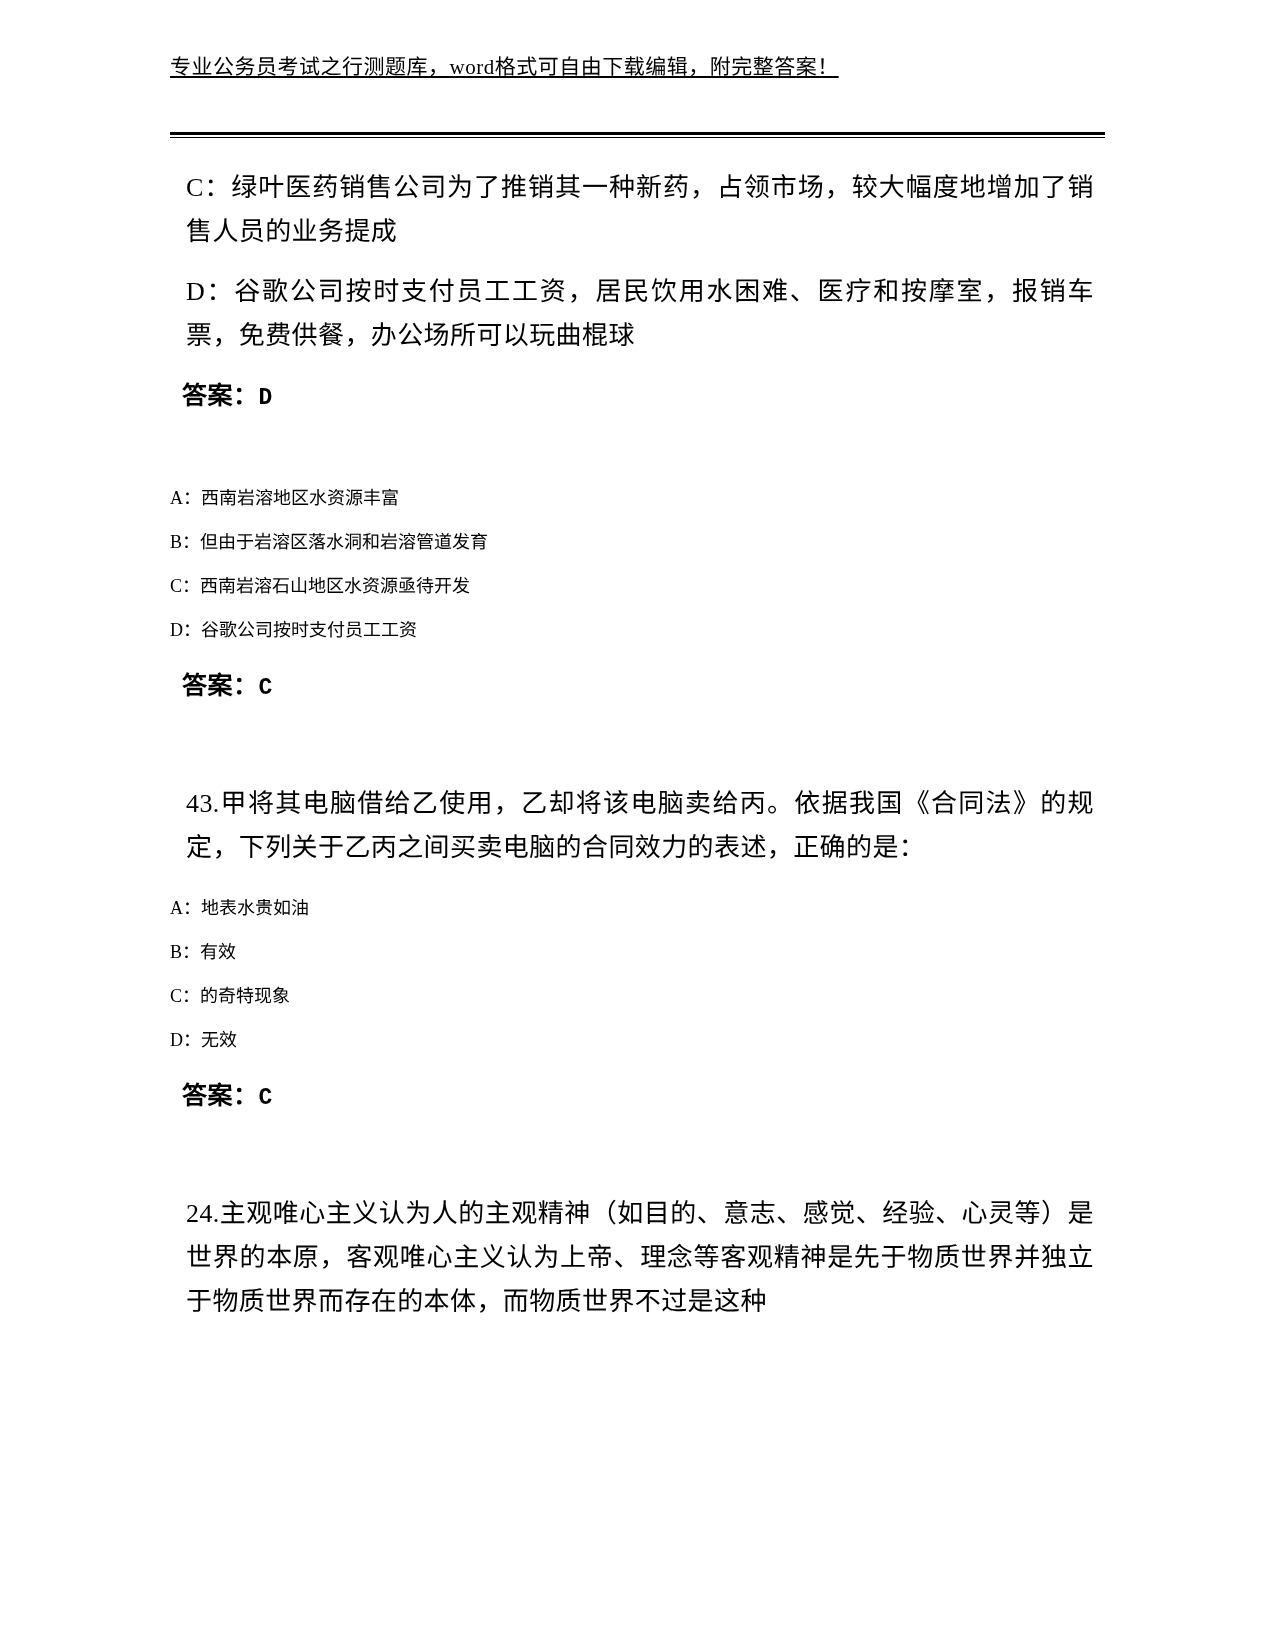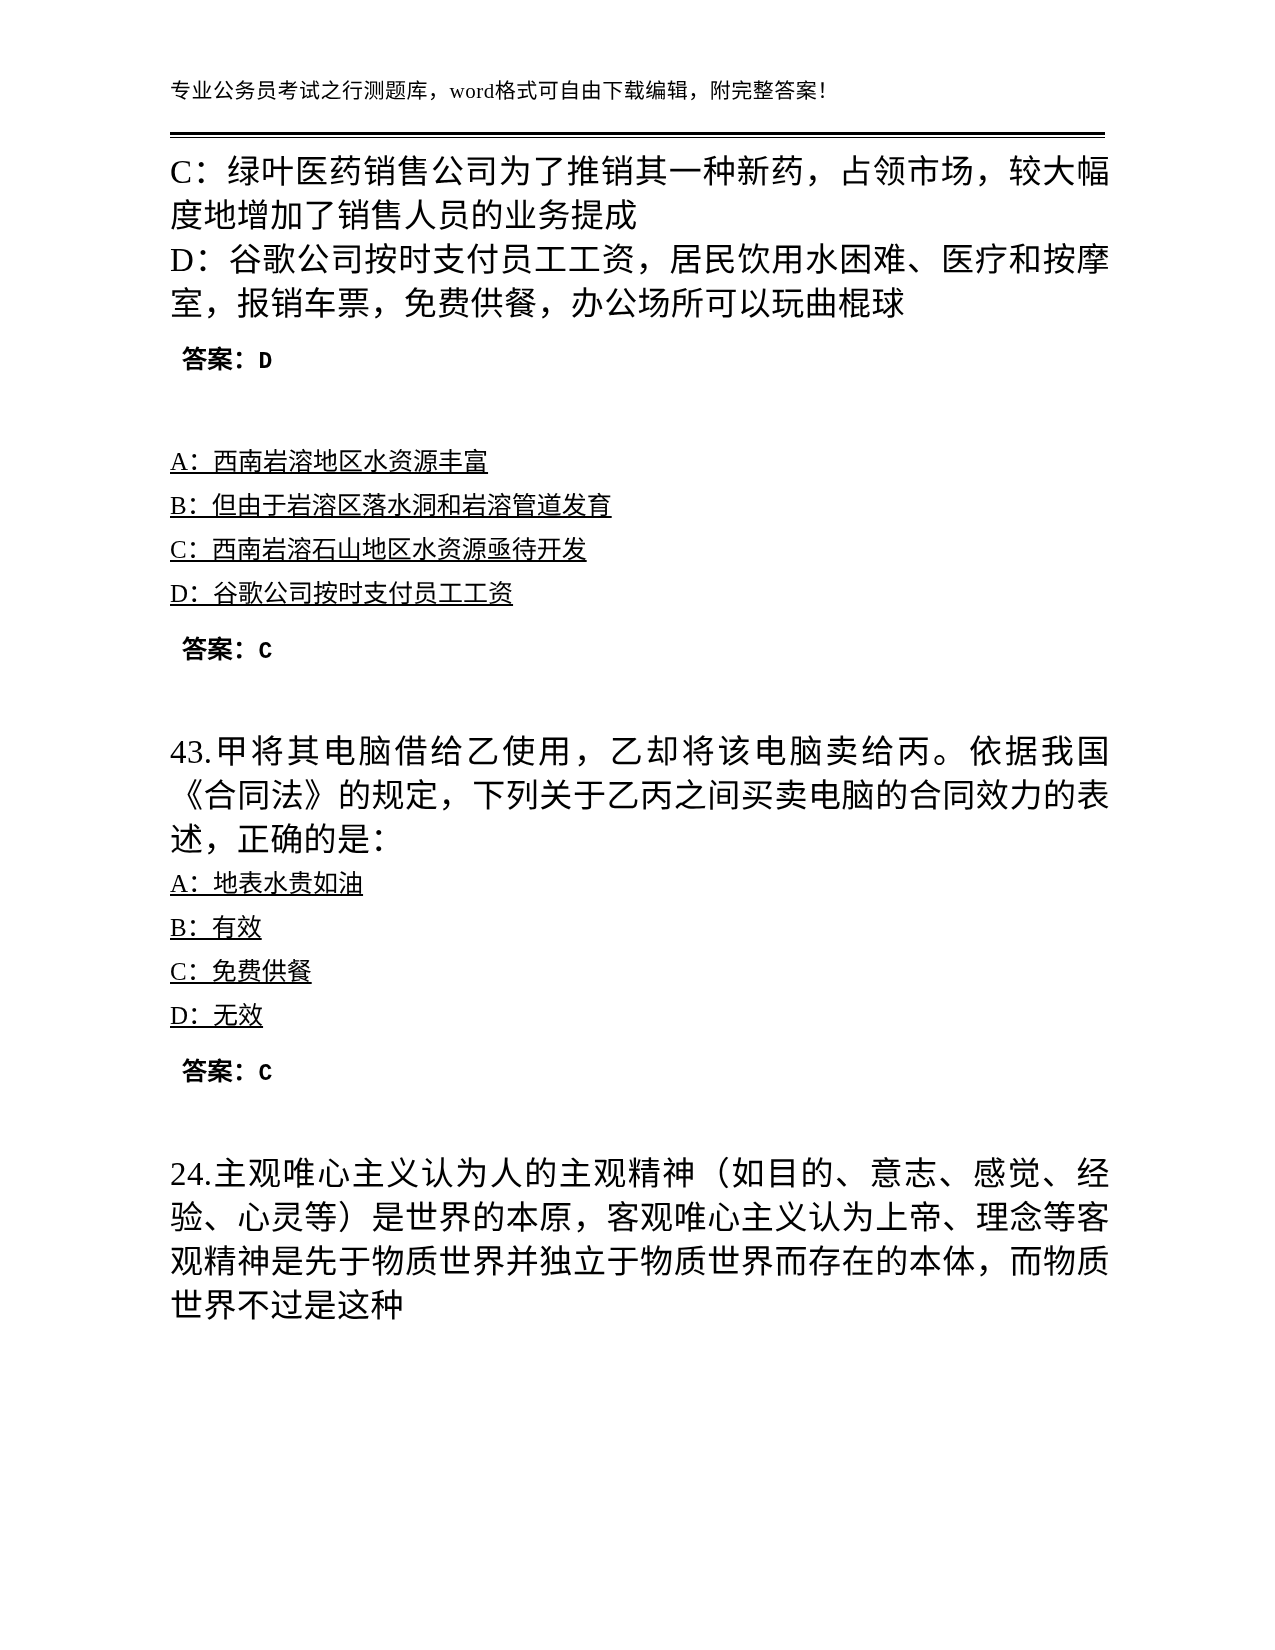--- a/index.html
+++ b/index.html
@@ -20,27 +20,28 @@
     left: 0;
     top: 0;
     width: 1275px;
     height: 1650px;
     box-sizing: border-box;
     padding: 0;
   }
   .header {
     position: absolute;
     left: 170px;
-    top: 76px;
+    top: 52px;
     width: 935px;
     font-size: 21px;
     line-height: 30px;
     letter-spacing: 0.5px;
     color: #000;
     white-space: nowrap;
+    text-decoration: underline;
   }
   .rule-wrap {
     position: absolute;
     left: 170px;
     top: 132px;
     width: 935px;
   }
   .rule-thick {
     height: 3px;
     background: #000;
@@ -52,26 +53,26 @@
     width: 100%;
     margin-top: 2px;
   }
   .content {
     position: absolute;
     left: 170px;
     top: 150px;
     width: 940px;
   }
   .para {
-    font-size: 33px;
+    font-size: 26px;
     line-height: 44px;
     text-align: justify;
     text-justify: inter-ideograph;
     letter-spacing: 0.4px;
-    margin: 0;
+    margin: 16px;
   }
   .answer {
     font-size: 25px;
     line-height: 44px;
     margin: 12px;
     font-weight: bold;
   }
   .answer .ans-label {
     font-weight: bold;
     letter-spacing: 0.5px;
@@ -79,24 +80,23 @@
   .answer .ans-value {
     font-family: "Liberation Mono", "DejaVu Sans Mono", monospace;
     font-weight: bold;
     font-size: 23px;
     letter-spacing: 0.5px;
   }
   .gap {
     height: 44px;
   }
   .opt {
-    font-size: 25px;
+    font-size: 18px;
     line-height: 44px;
     margin: 0;
-    text-decoration: underline;
   }
 </style>
 </head>
 <body>
 
 <div class="page">
 
   <div class="header">专业公务员考试之行测题库，word格式可自由下载编辑，附完整答案！</div>
 
   <div class="rule-wrap">
@@ -120,21 +120,21 @@
     <p class="opt">D：谷歌公司按时支付员工工资</p>
     <p class="answer">
       <span class="ans-label">答案：</span><span class="ans-value">C</span>
     </p>
 
     <div class="gap"></div>
 
     <p class="para">43.甲将其电脑借给乙使用，乙却将该电脑卖给丙。依据我国《合同法》的规定，下列关于乙丙之间买卖电脑的合同效力的表述，正确的是：</p>
     <p class="opt">A：地表水贵如油</p>
     <p class="opt">B：有效</p>
-    <p class="opt">C：免费供餐</p>
+    <p class="opt">C：的奇特现象</p>
     <p class="opt">D：无效</p>
     <p class="answer">
       <span class="ans-label">答案：</span><span class="ans-value">C</span>
     </p>
 
     <div class="gap"></div>
 
     <p class="para">24.主观唯心主义认为人的主观精神（如目的、意志、感觉、经验、心灵等）是世界的本原，客观唯心主义认为上帝、理念等客观精神是先于物质世界并独立于物质世界而存在的本体，而物质世界不过是这种</p>
 
   </div>

